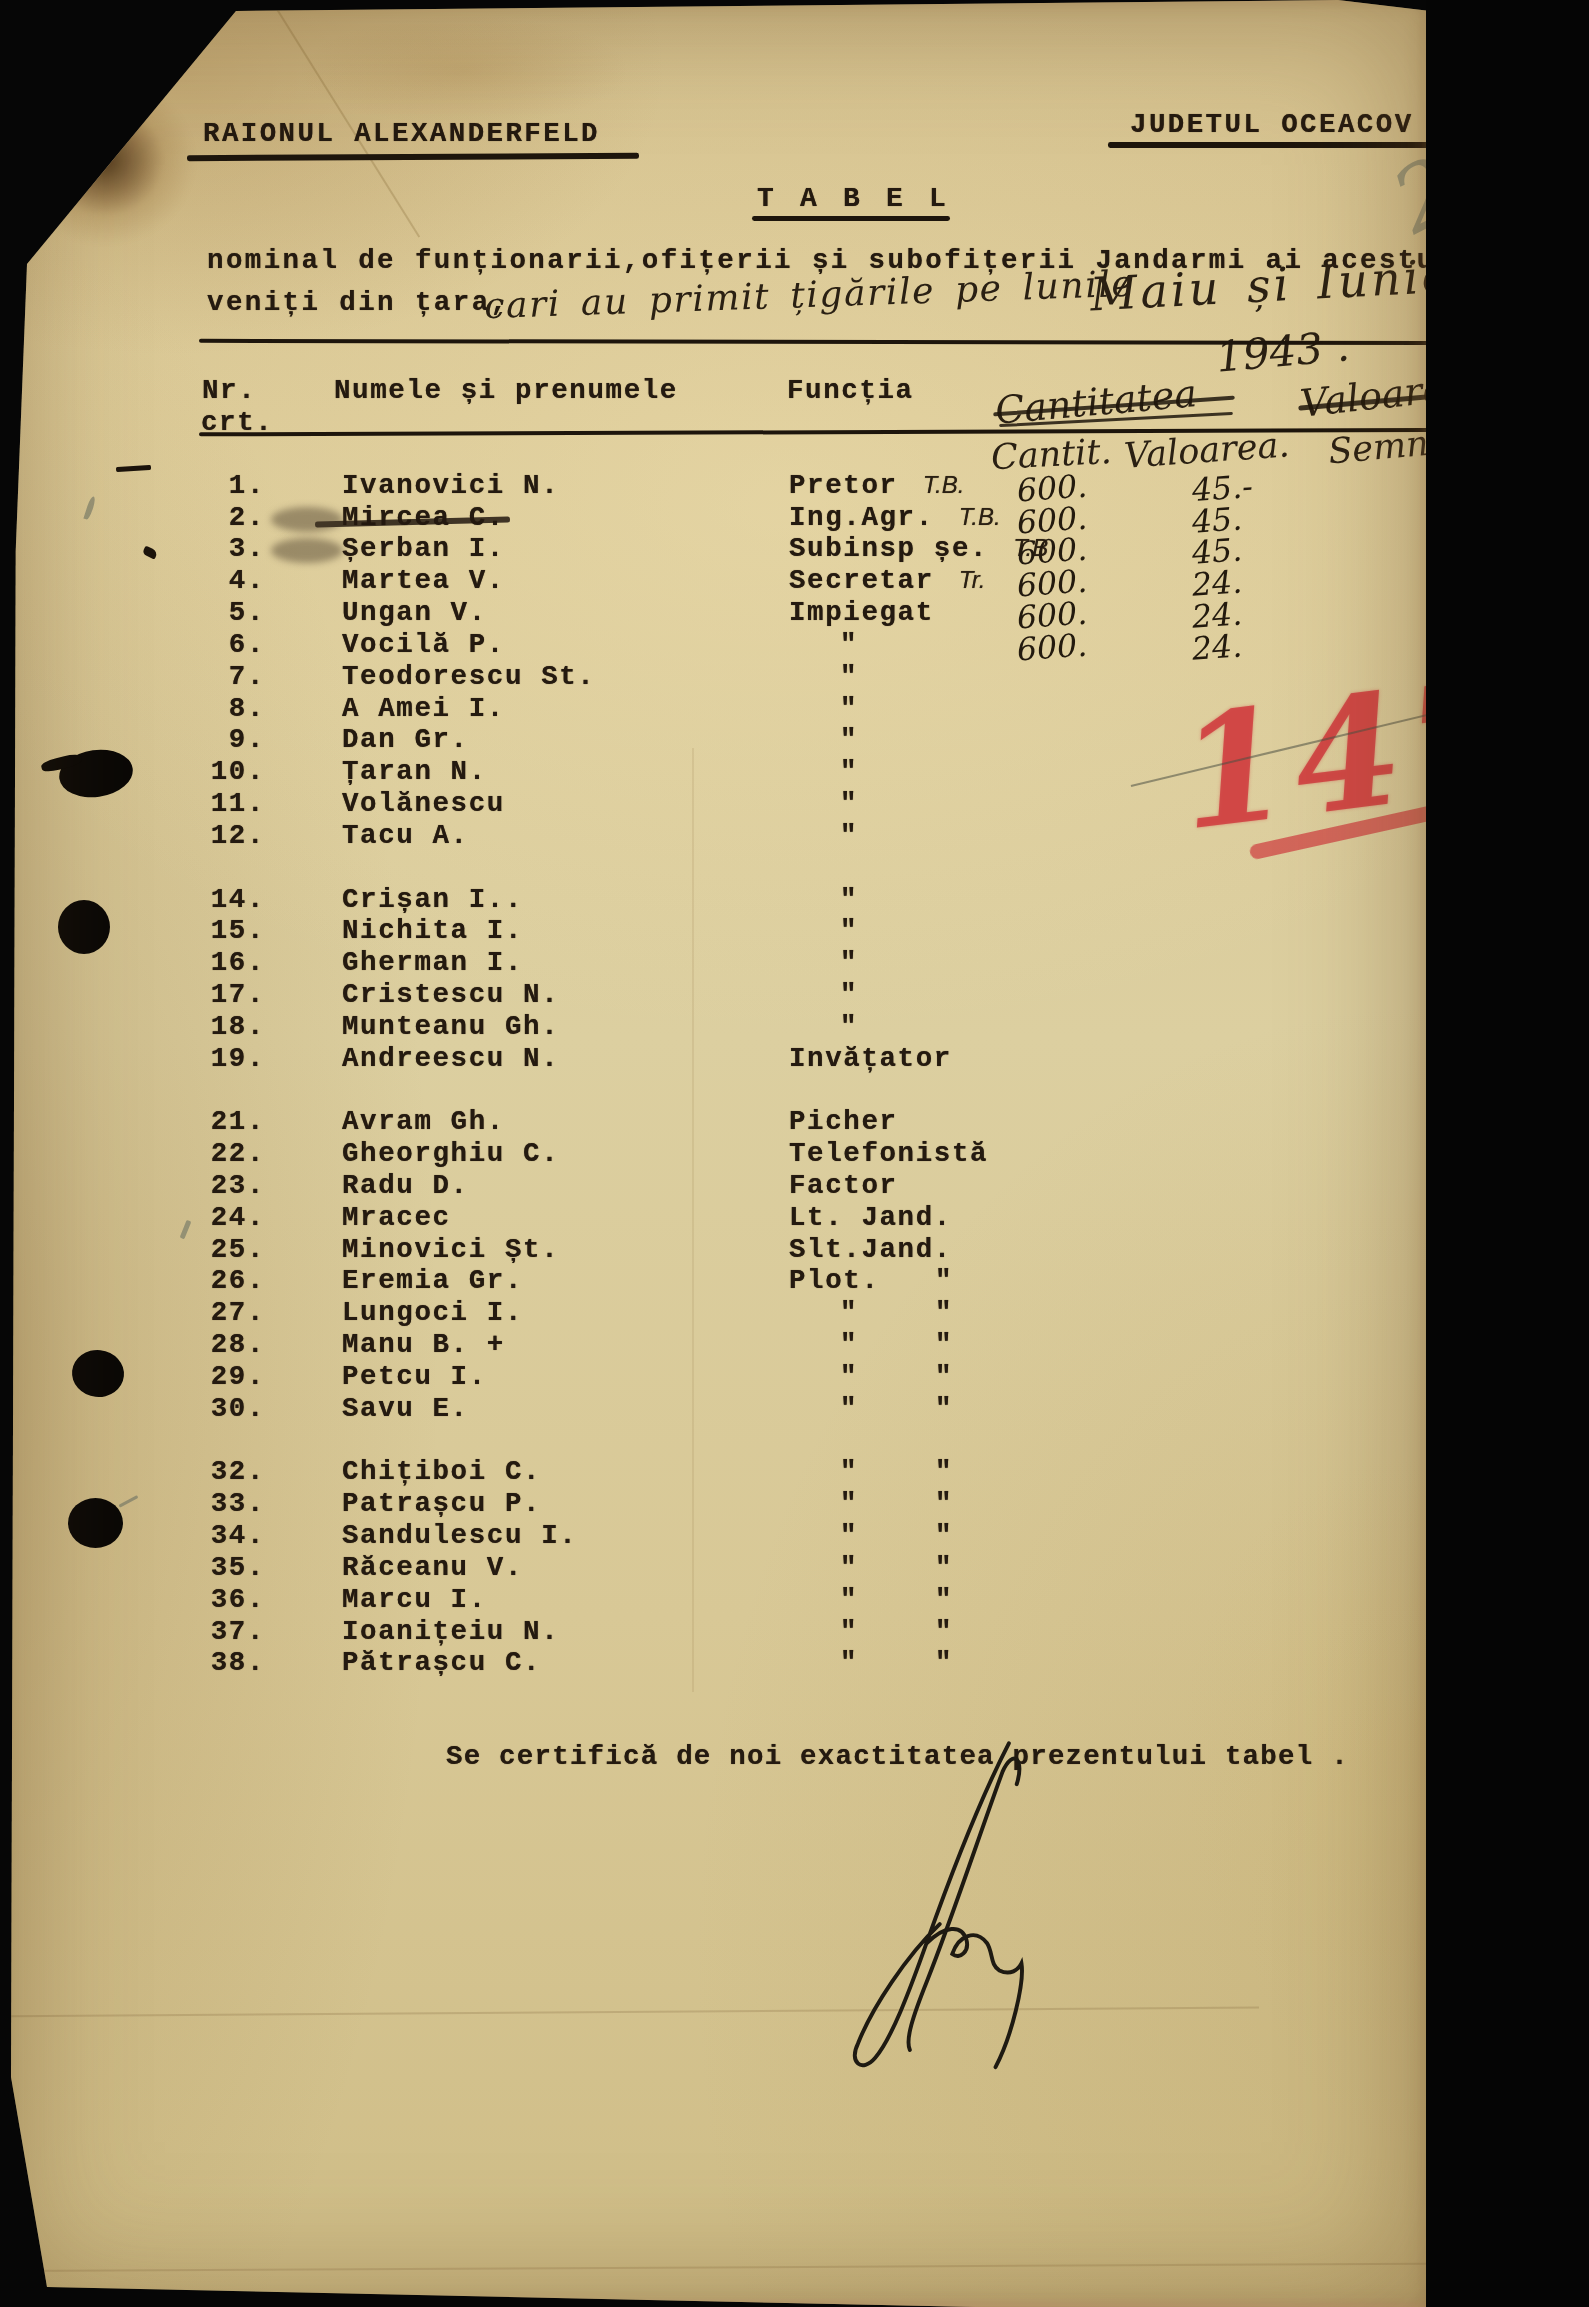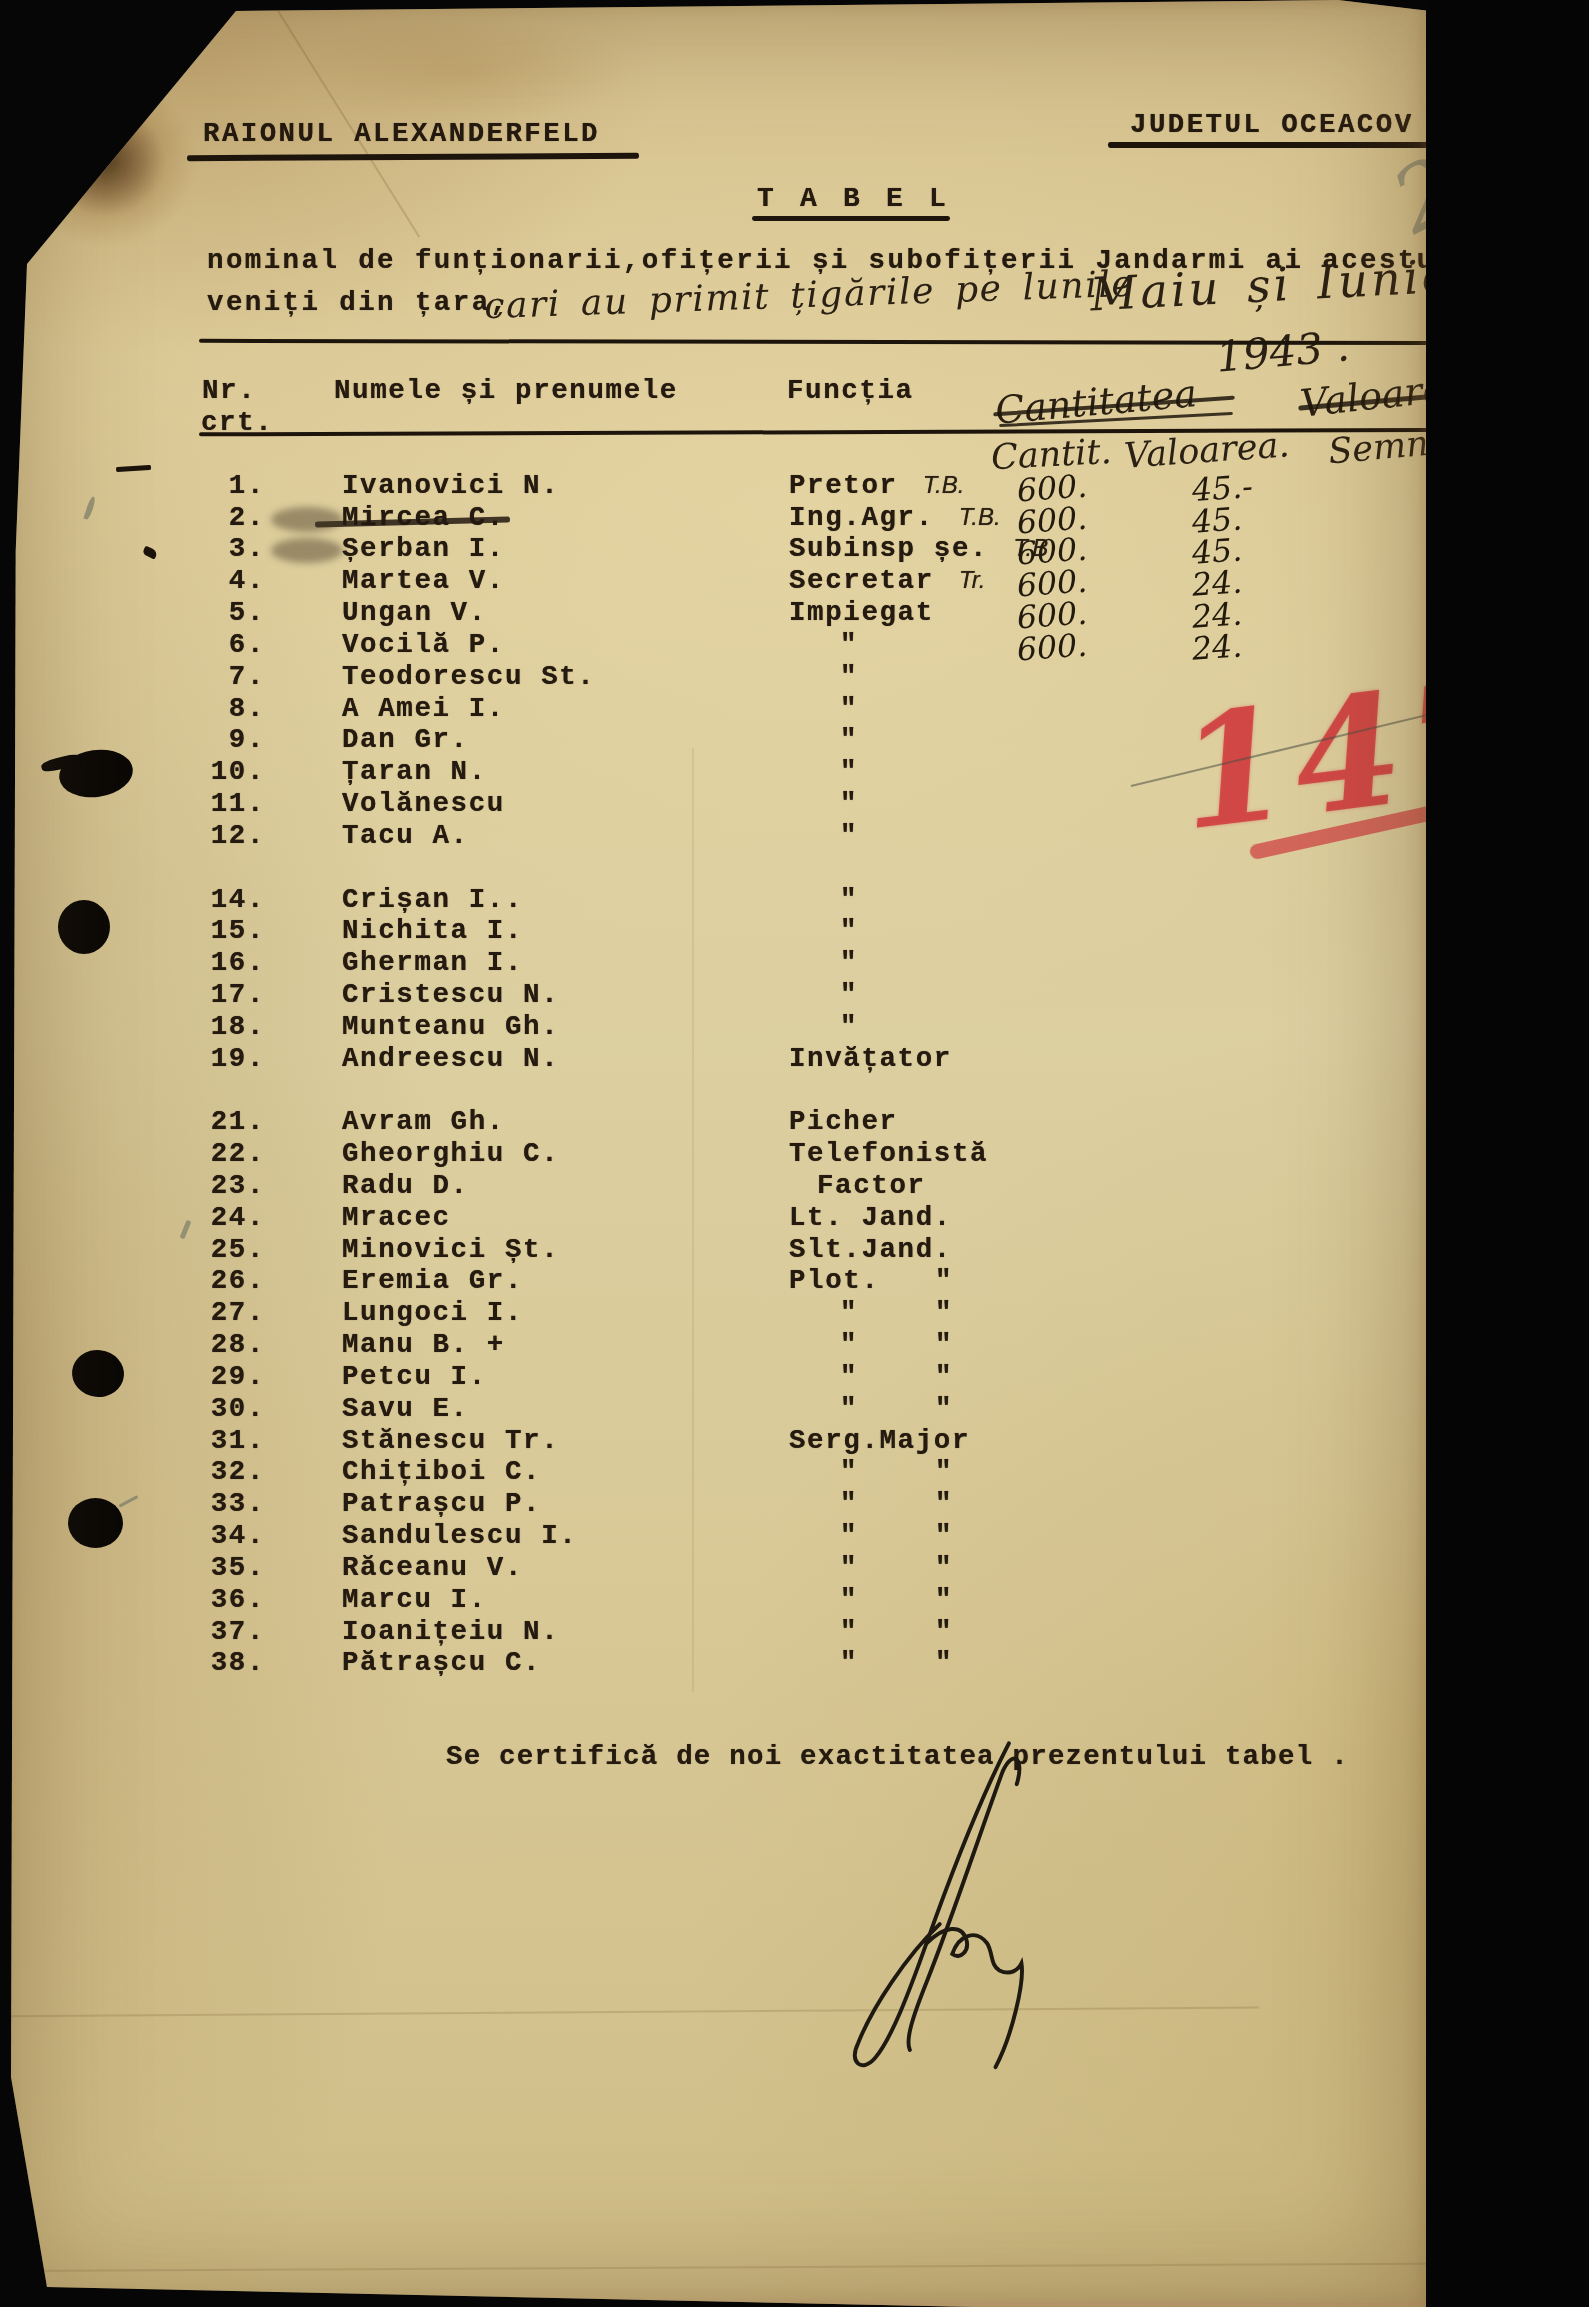--- a/index.html
+++ b/index.html
@@ -284,21 +284,21 @@
         <div class="row" style="top: 1138px;">
           <span class="typed c-nr">22.</span>
           <span class="typed c-name">Gheorghiu C.</span>
           <span class="typed c-func"><i class="fx" style="font-style:normal;">Telefonistă</i></span>
 
         </div>
 
         <div class="row" style="top: 1170px;">
           <span class="typed c-nr">23.</span>
           <span class="typed c-name">Radu D.</span>
-          <span class="typed c-func"><i class="fx" style="font-style:normal;margin-left:28px;">Factor</i></span>
+          <span class="typed c-func"><i class="fx" style="font-style:normal;">Factor</i></span>
 
         </div>
 
         <div class="row" style="top: 1202px;">
           <span class="typed c-nr">24.</span>
           <span class="typed c-name">Mracec</span>
           <span class="typed c-func"><i class="fx" style="font-style:normal;">Lt. Jand.</i></span>
 
         </div>
 
@@ -347,26 +347,20 @@
 
         <div class="row" style="top: 1393px;">
           <span class="typed c-nr">30.</span>
           <span class="typed c-name">Savu E.</span>
           <span class="typed c-func"></span>
           <span class="typed c-d1">"</span>
           <span class="typed c-d2">"</span>
 
         </div>
 
-        <div class="row" style="top: 1425px;">
-          <span class="typed c-nr">31.</span>
-          <span class="typed c-name">Stănescu Tr.</span>
-          <span class="typed c-func"><i class="fx" style="font-style:normal;">Serg.Major</i></span>
-
-        </div>
 
         <div class="row" style="top: 1456px;">
           <span class="typed c-nr">32.</span>
           <span class="typed c-name">Chițiboi C.</span>
           <span class="typed c-func"></span>
           <span class="typed c-d1">"</span>
           <span class="typed c-d2">"</span>
 
         </div>
 

